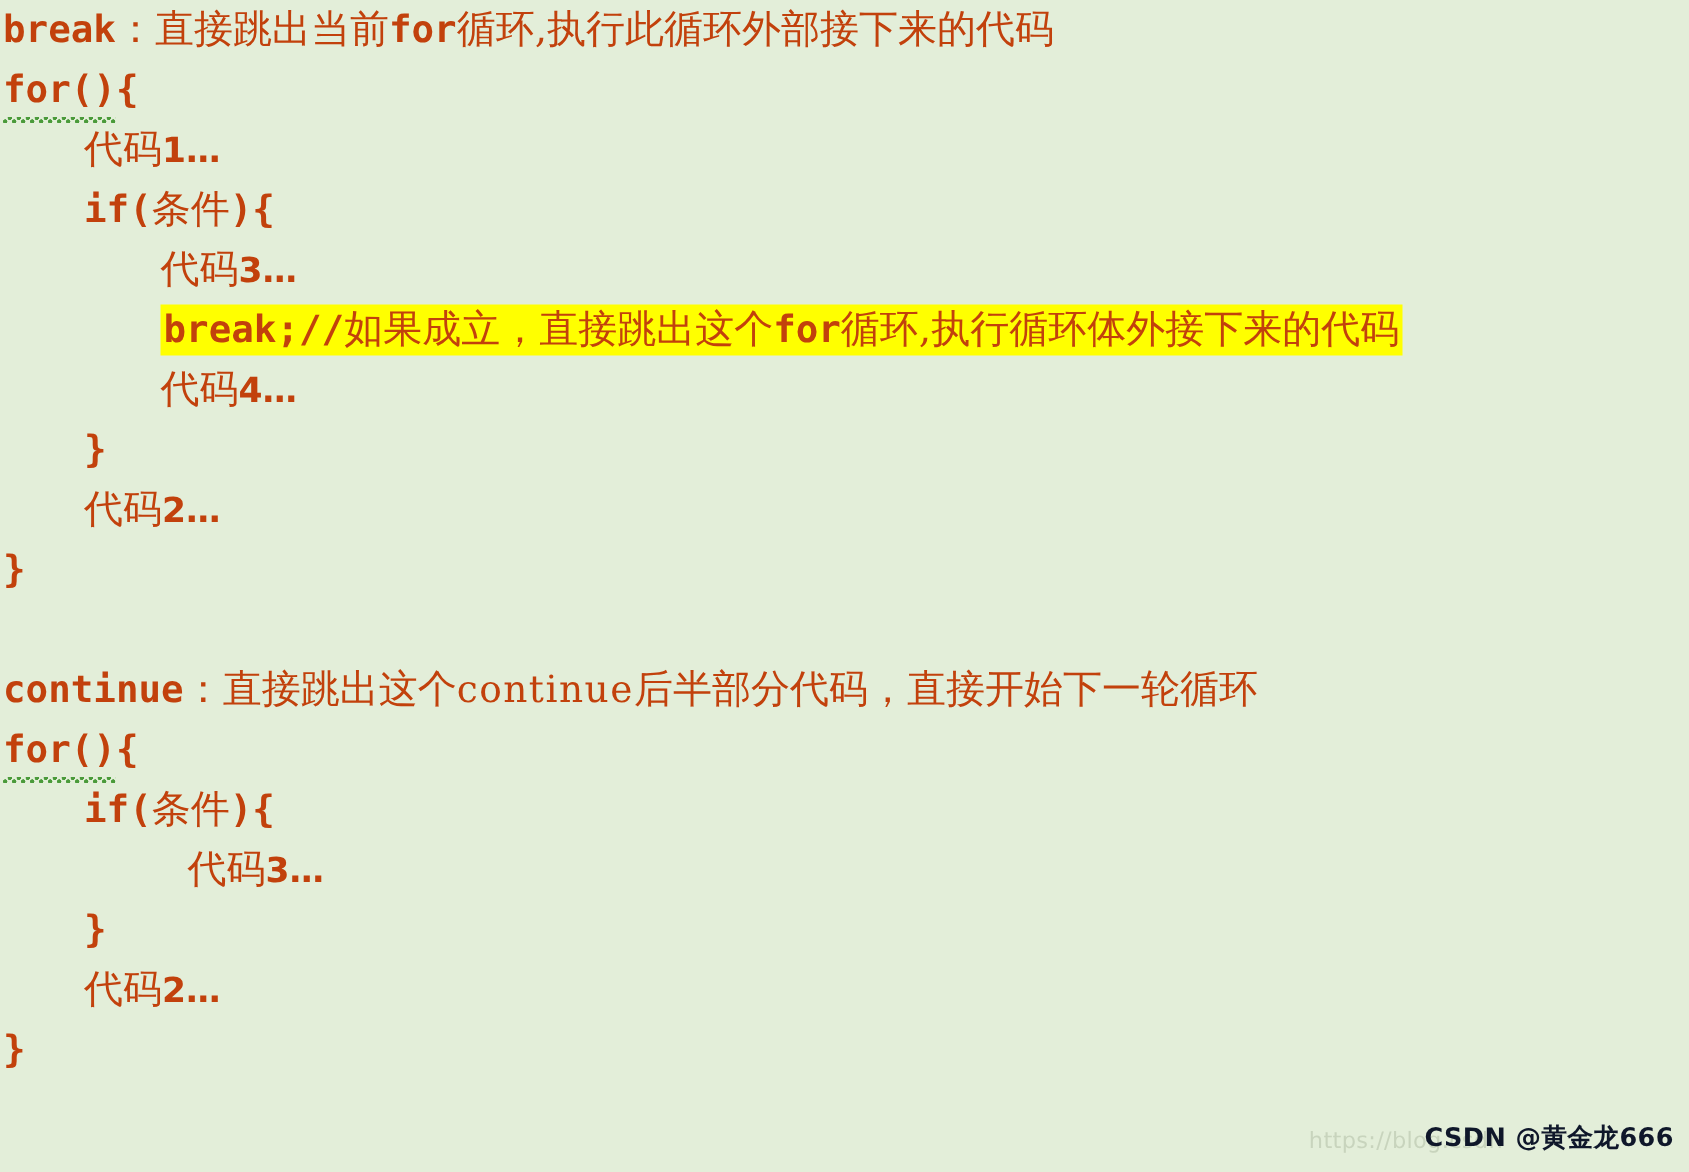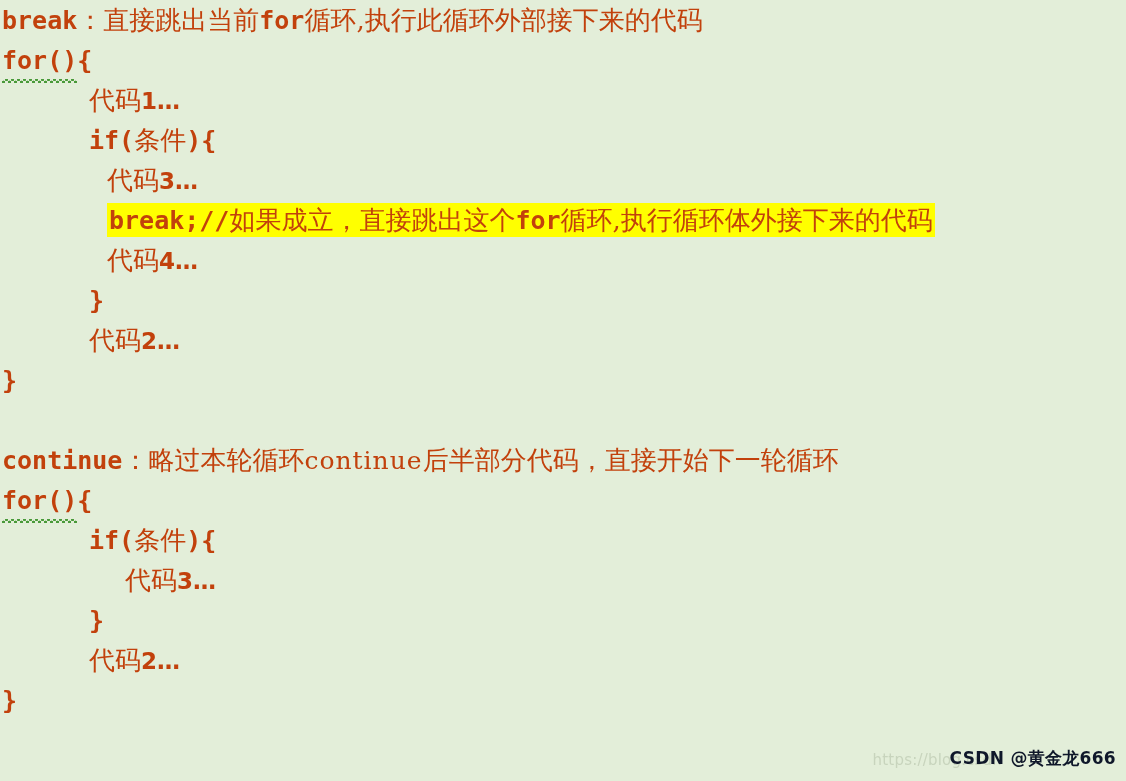--- a/index.html
+++ b/index.html
@@ -38,21 +38,21 @@
     font-size: 27px;
     font-family: "DejaVu Sans", sans-serif;
     font-weight: bold;
     letter-spacing: 0px;
   }
 
   .line.blank { height: 40px; }
 
   
   .ind0 { padding-left: 2px; }
-  .ind1 { padding-left: 89px; }
+  .ind1 { padding-left: 56px; }
   .ind2 { padding-left: 107px; }
   .ind3 { padding-left: 125px; }
 
   
   .hdr {
     font-weight: bold;
   }
   .hdr .cn {
     font-family: "DejaVu Serif", "Liberation Serif", serif;
     font-weight: normal;
@@ -191,21 +191,21 @@
       <span class="cnnorm">代码</span><span class="numsm">2</span><span class="ell">…</span>
     </div>
 
     <div class="line ind0">
       <span class="mono">}</span>
     </div>
 
     <div class="line blank">&nbsp;</div>
 
     <div class="line ind0 hdr">
-      <span class="kw">continue</span><span class="cn">：</span><span class="cn">略过本轮循环</span><span class="kwserif">continue</span><span class="cn">后半部分代码，直接开始下一轮循环</span>
+      <span class="kw">continue</span><span class="cn">：</span><span class="cn">直接跳出这个</span><span class="kwserif">continue</span><span class="cn">后半部分代码，直接开始下一轮循环</span>
     </div>
 
     <div class="line ind0">
       <span class="squiggle mono">for()</span><span class="mono">{</span>
     </div>
 
 
     <div class="line ind1">
       <span class="mono">if(</span><span class="cnnorm">条件</span><span class="mono">){</span>
     </div>

